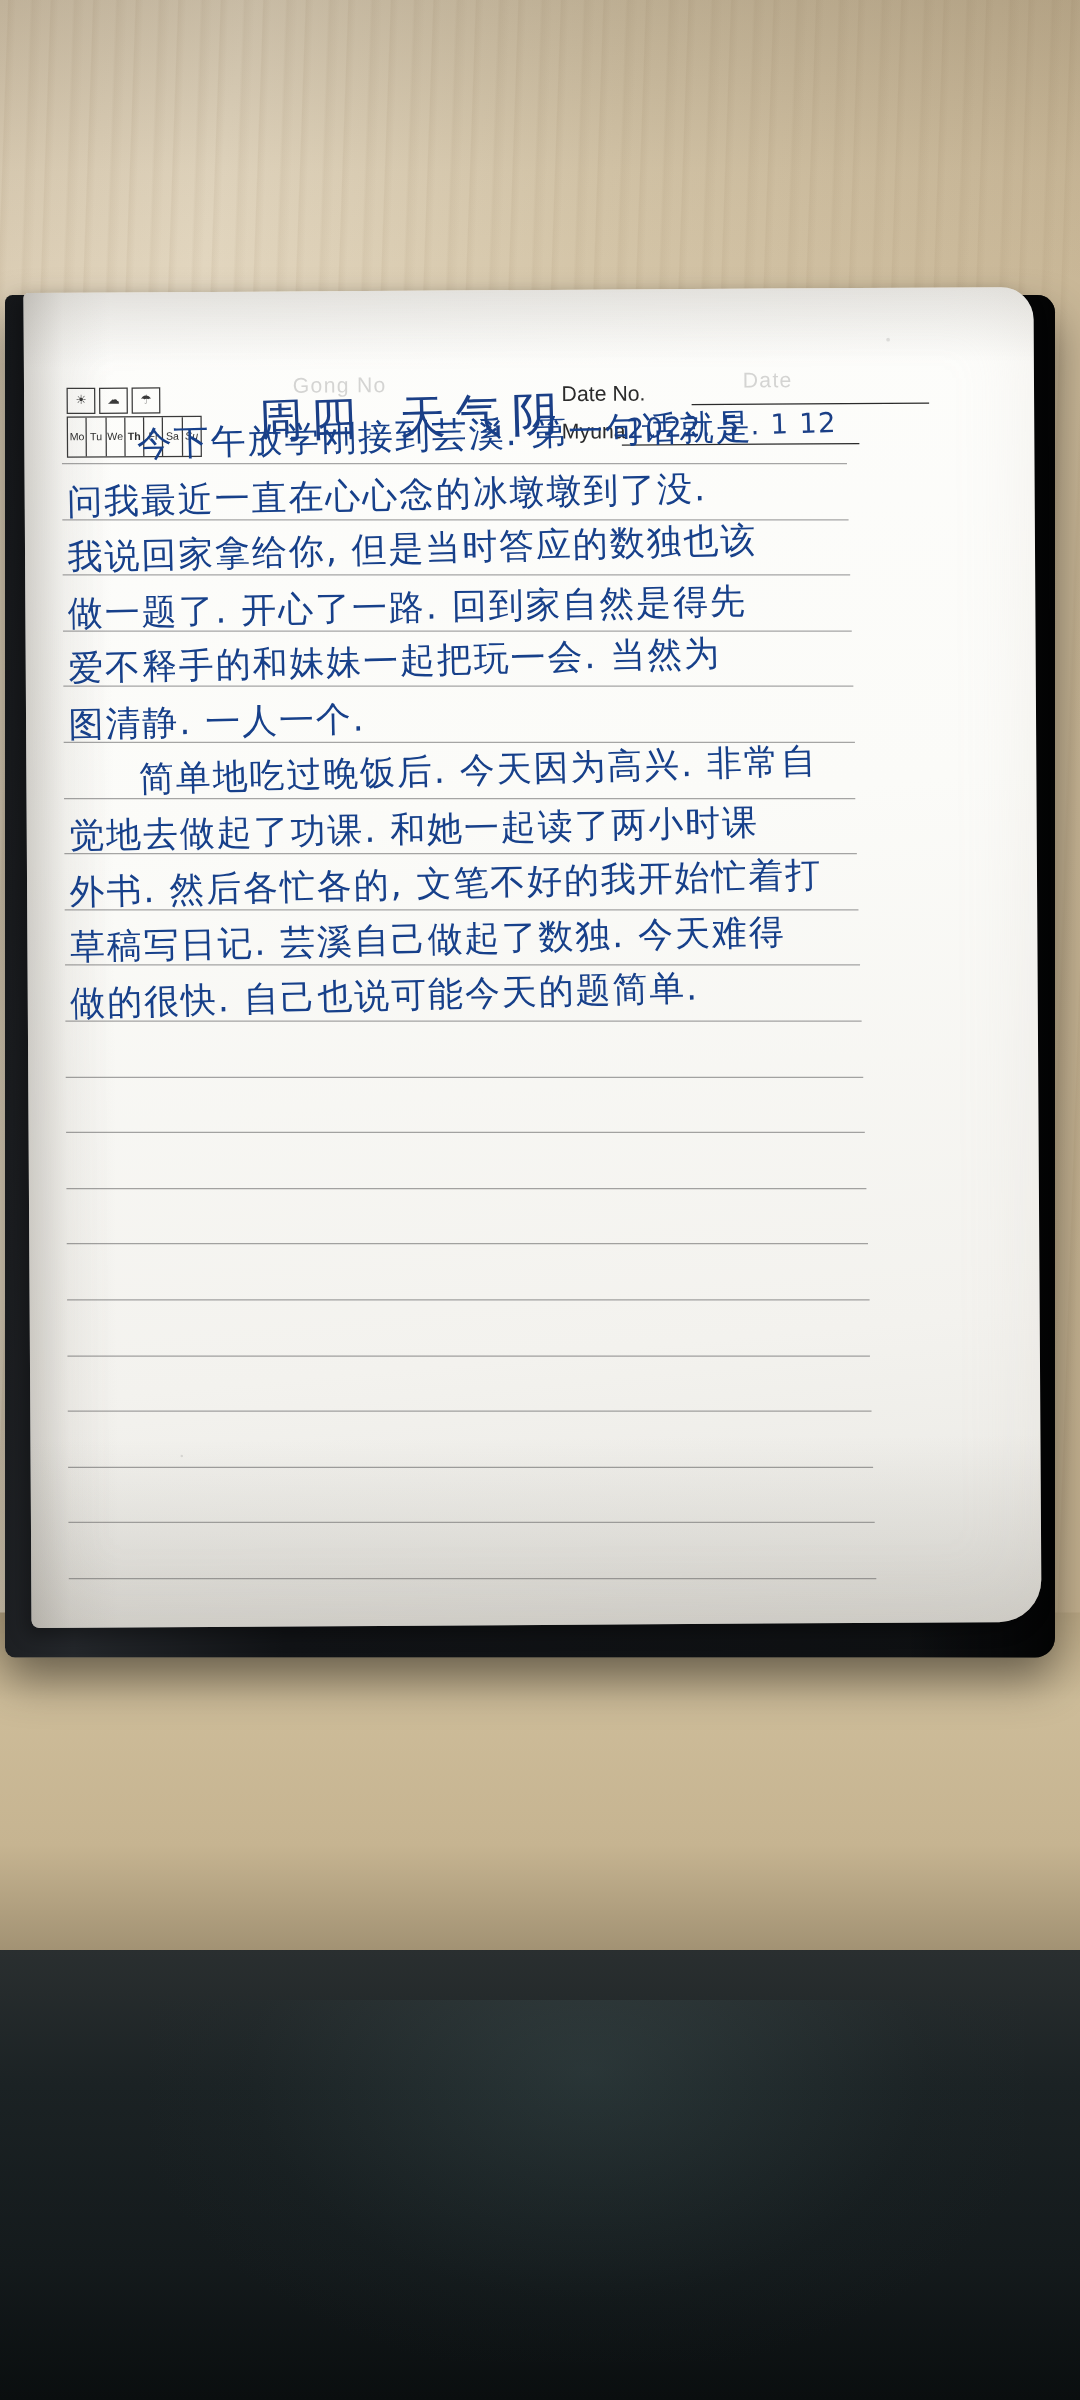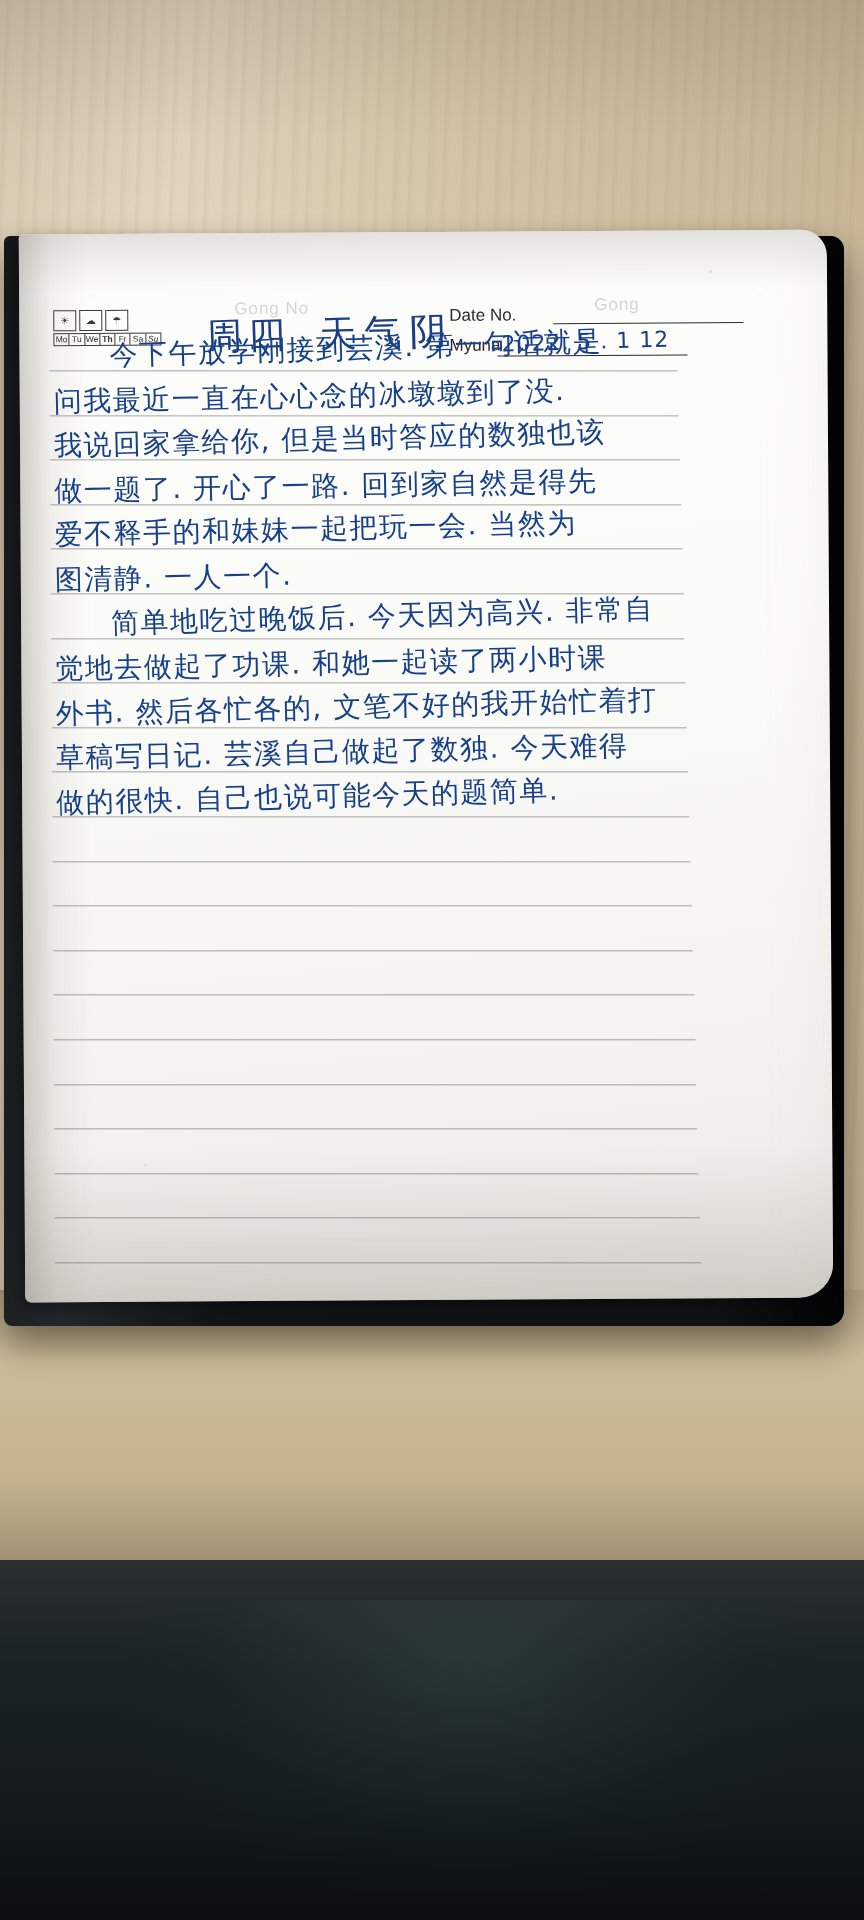--- a/index.html
+++ b/index.html
@@ -138,21 +138,21 @@
   .hdr-days {
     display: flex;
     border: 1px solid #3a3a3a;
   }
   .hdr-day {
     flex: 1;
     font-size: 8.5px;
     text-align: center;
     color: #2e2e2e;
     border-right: 1px solid #3a3a3a;
-    padding: 1px 0;
+    padding: 11px 0;
     line-height: 1.1;
   }
   .hdr-day:last-child { border-right: none; font-style: italic; }
   .hdr-day.active { text-decoration: none; font-weight: bold; }
 
   .hw-weekday {
     position: absolute;
     left: 186px; top: 78px;
     font-size: 37px;
     color: #1b3f86;
@@ -239,21 +239,21 @@
   <div class="cover">
     <div class="cover-right"></div>
   </div>
 
   <div class="page">
     <div class="page-shade-left"></div>
     <div class="page-shade-top"></div>
     <div class="page-shade-bottom"></div>
 
     <div class="ghost-text" style="left:215px; top:66px;">Gong No</div>
-    <div class="ghost-text" style="left:575px; top:64px;">Gong</div>
+    <div class="ghost-text" style="left:575px; top:64px;">Date</div>
 
     <div class="hdr-week">
       <div class="hdr-icons">
         <div class="hdr-icon">☀</div>
         <div class="hdr-icon">☁</div>
         <div class="hdr-icon">☂</div>
       </div>
       <div class="hdr-days">
         <div class="hdr-day">Mo</div>
         <div class="hdr-day">Tu</div>

